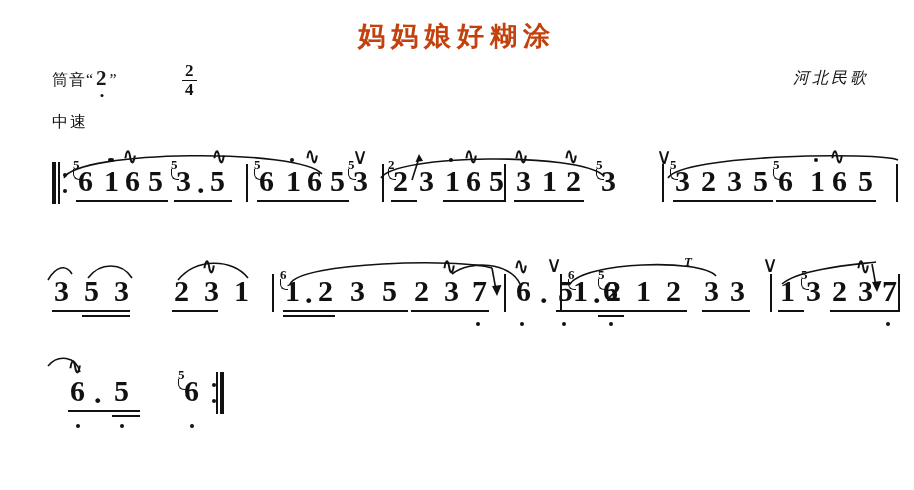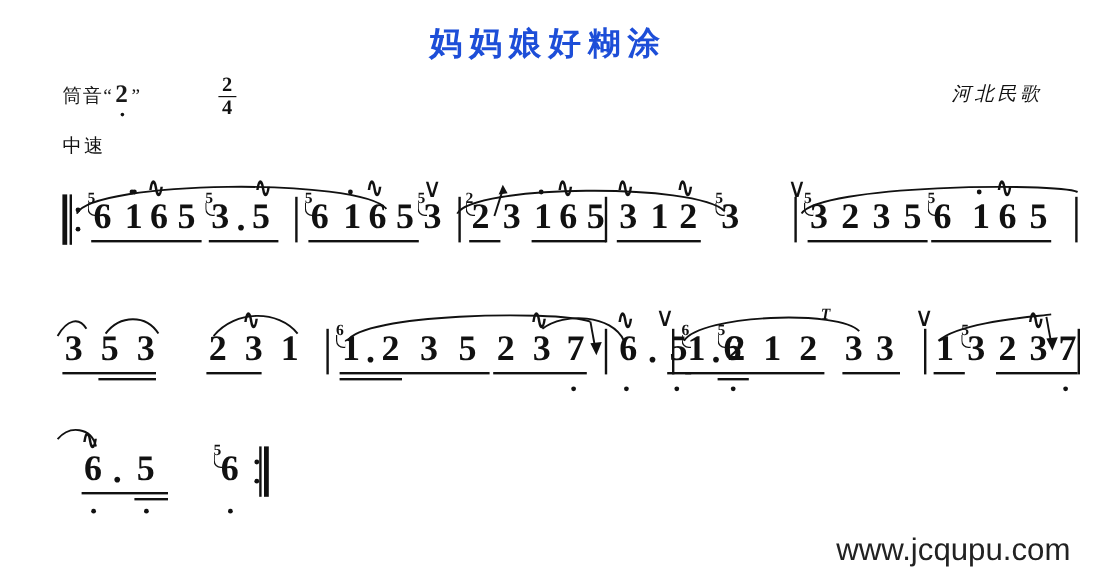--- a/index.html
+++ b/index.html
@@ -21,21 +21,21 @@
   .title {
     position: absolute;
     top: 18px;
     left: 0;
     width: 914px;
     text-align: center;
     font-family: "Liberation Serif", serif;
     font-size: 27px;
     font-weight: 700;
     letter-spacing: 6px;
-    color: #1d4ed8;
+    color: #c2410c;
   }
   .tuning {
     position: absolute;
     left: 52px;
     top: 66px;
     font-size: 16px;
     letter-spacing: 1px;
     white-space: nowrap;
     color: #1a1a1a;
   }
@@ -502,14 +502,13 @@
     </div>
 
     <div class="repeat-end" style="left:212px;">
       <span class="thick"></span>
         <span class="thin"></span>
       <span class="rdot" style="left:0px; top:11px;"></span>
       <span class="rdot" style="left:0px; top:27px;"></span>
     </div>
   </div>
 
-  <div class="watermark">www.jcqupu.com</div>
 </div>
 
 </body></html>

